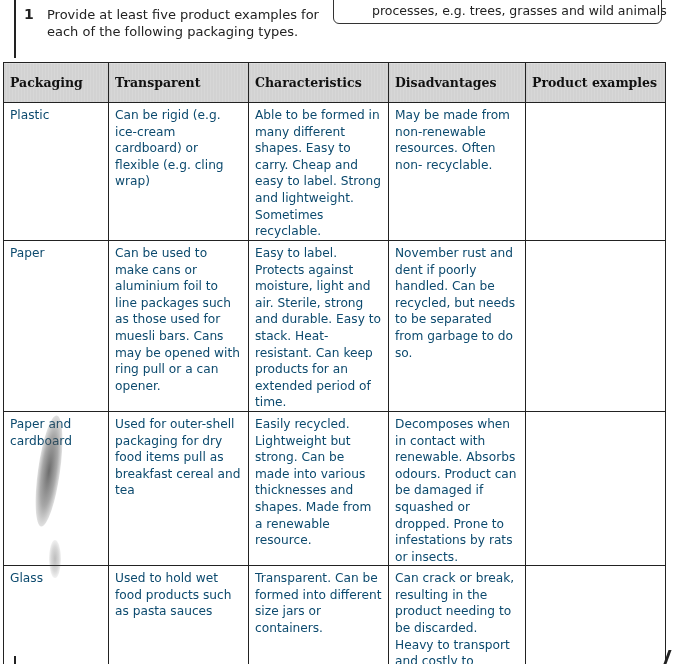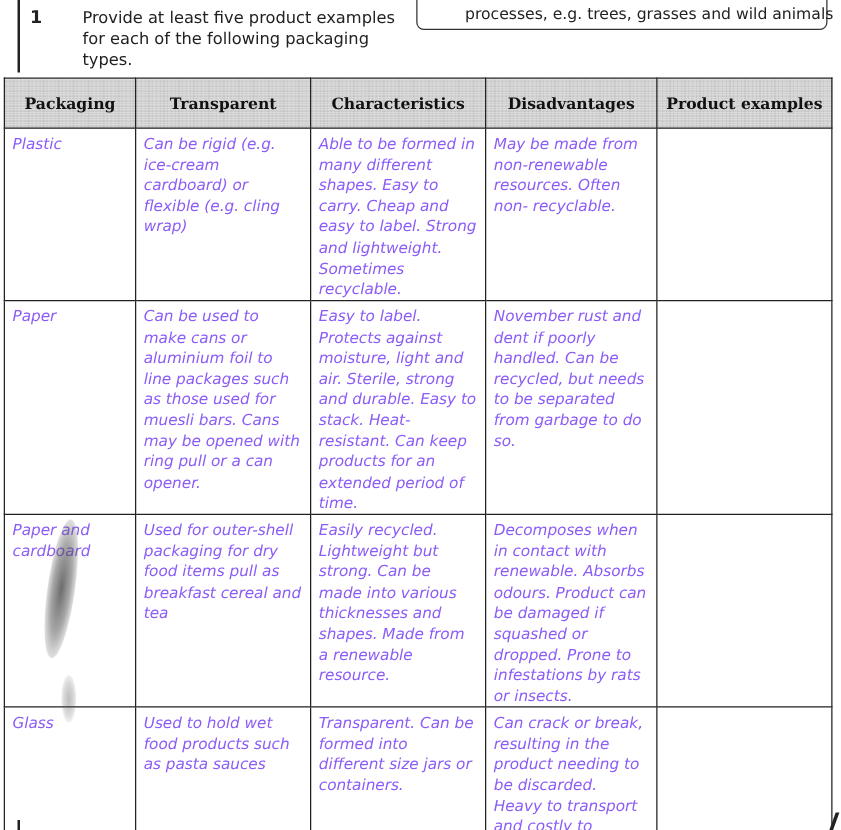--- a/index.html
+++ b/index.html
@@ -18,46 +18,46 @@
     position: absolute; left: 666px; top: 650px; width: 3px; height: 14px; background: #222;
     transform: skewX(-20deg);
   }
   .question {
     position: absolute; left: 24px; top: 6px; width: 300px;
     font-size: 13px; line-height: 17px; color: #222;
   }
   .question .qnum {
     position: absolute; left: 0; top: 0; font-weight: bold; font-size: 14px;
   }
-  .question .qtext { margin-left: 42px; display: block; }
+  .question .qtext { margin-left: 23px; display: block; }
   .info-box {
     position: absolute; left: 333px; top: -10px; width: 329px; height: 34px;
     border: 1.5px solid #333; border-radius: 6px; box-sizing: border-box;
   }
   .info-box span {
     position: absolute; left: 14px; top: 12px; font-size: 12.5px; color: #222; white-space: nowrap; margin-left: 24px;
   }
   table.pack {
     position: absolute; left: 3px; top: 62px;
     border-collapse: collapse; table-layout: fixed;
     width: 662px;
   }
   table.pack th, table.pack td {
     border: 1.5px solid #222; vertical-align: top; box-sizing: border-box;
   }
   table.pack th {
-    height: 40px; text-align: center; padding: 12px 6px 0 6px;
+    height: 40px; text-align: left; padding: 12px 6px 0 6px;
     font-family: "DejaVu Serif", "Liberation Serif", serif;
     font-weight: bold; font-size: 12.5px; color: #111;
     background-color: #cfcfcf;
     background-image: repeating-linear-gradient(0deg, rgba(255,255,255,0.35) 0px, rgba(255,255,255,0.35) 1px, transparent 1px, transparent 2px),
                       repeating-linear-gradient(90deg, rgba(0,0,0,0.06) 0px, rgba(0,0,0,0.06) 1px, transparent 1px, transparent 3px);
   }
   table.pack td {
-    padding: 4px 6px 0 6px; font-size: 12.2px; line-height: 16.6px; color: #8b5cf6; font-style: italic;
+    padding: 4px 6px 0 6px; font-size: 12.2px; line-height: 16.6px; color: #0c4a6e;
   }
   .col1 { width: 105px; }
   .col2 { width: 140px; }
   .col3 { width: 140px; }
   .col4 { width: 137px; }
   .col5 { width: 140px; }
   tr.r-plastic td { height: 138px; }
   tr.r-metal td { height: 153px; }
   tr.r-paper td { height: 144px; }
   tr.r-glass td { height: 118px; }

